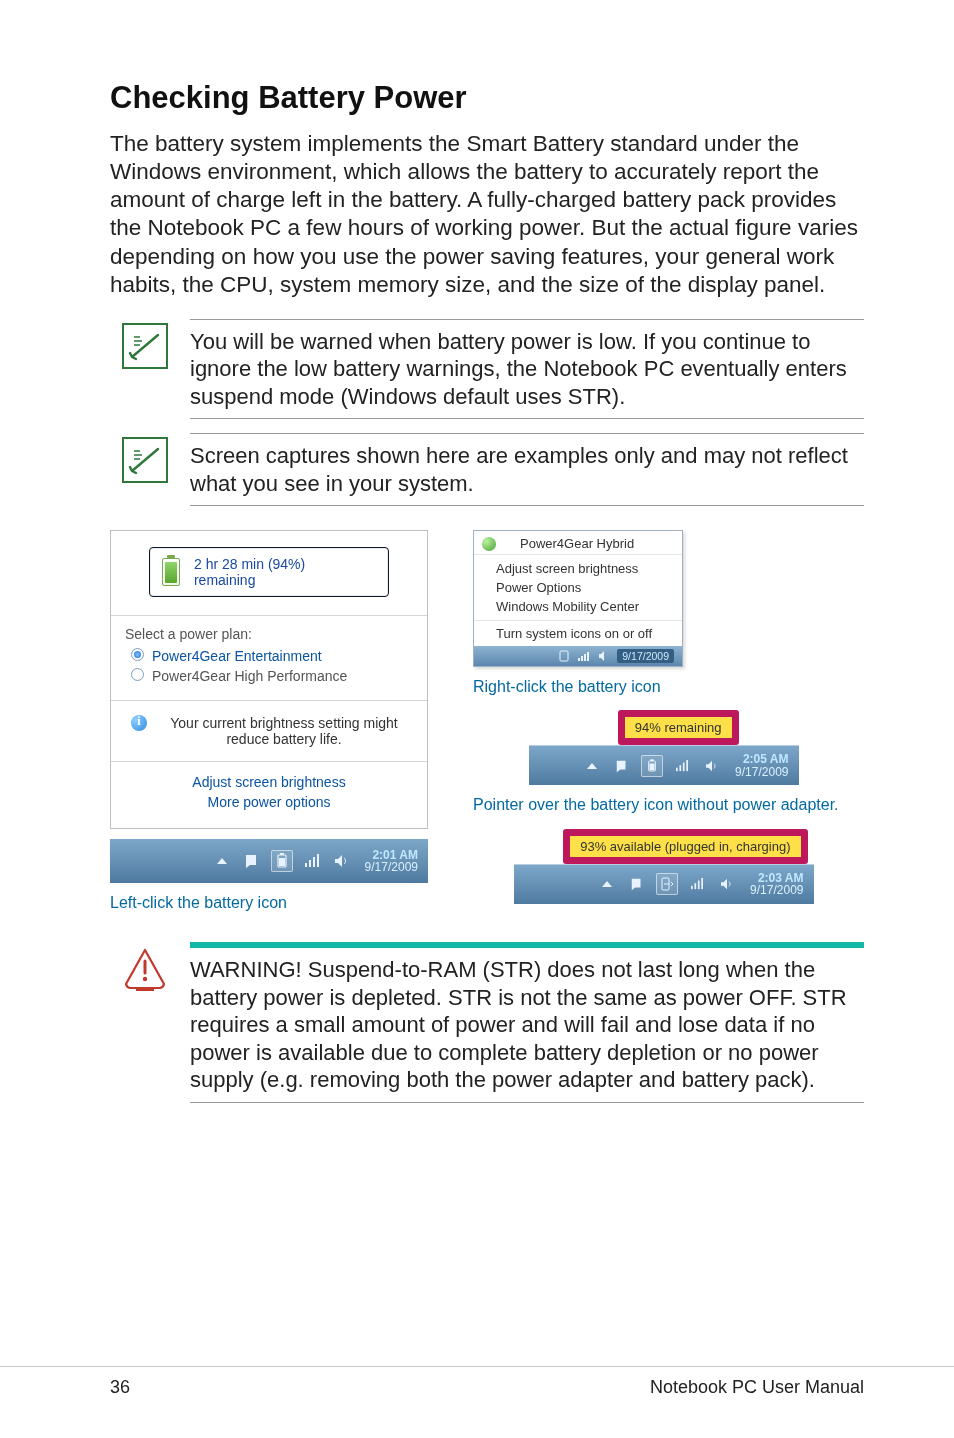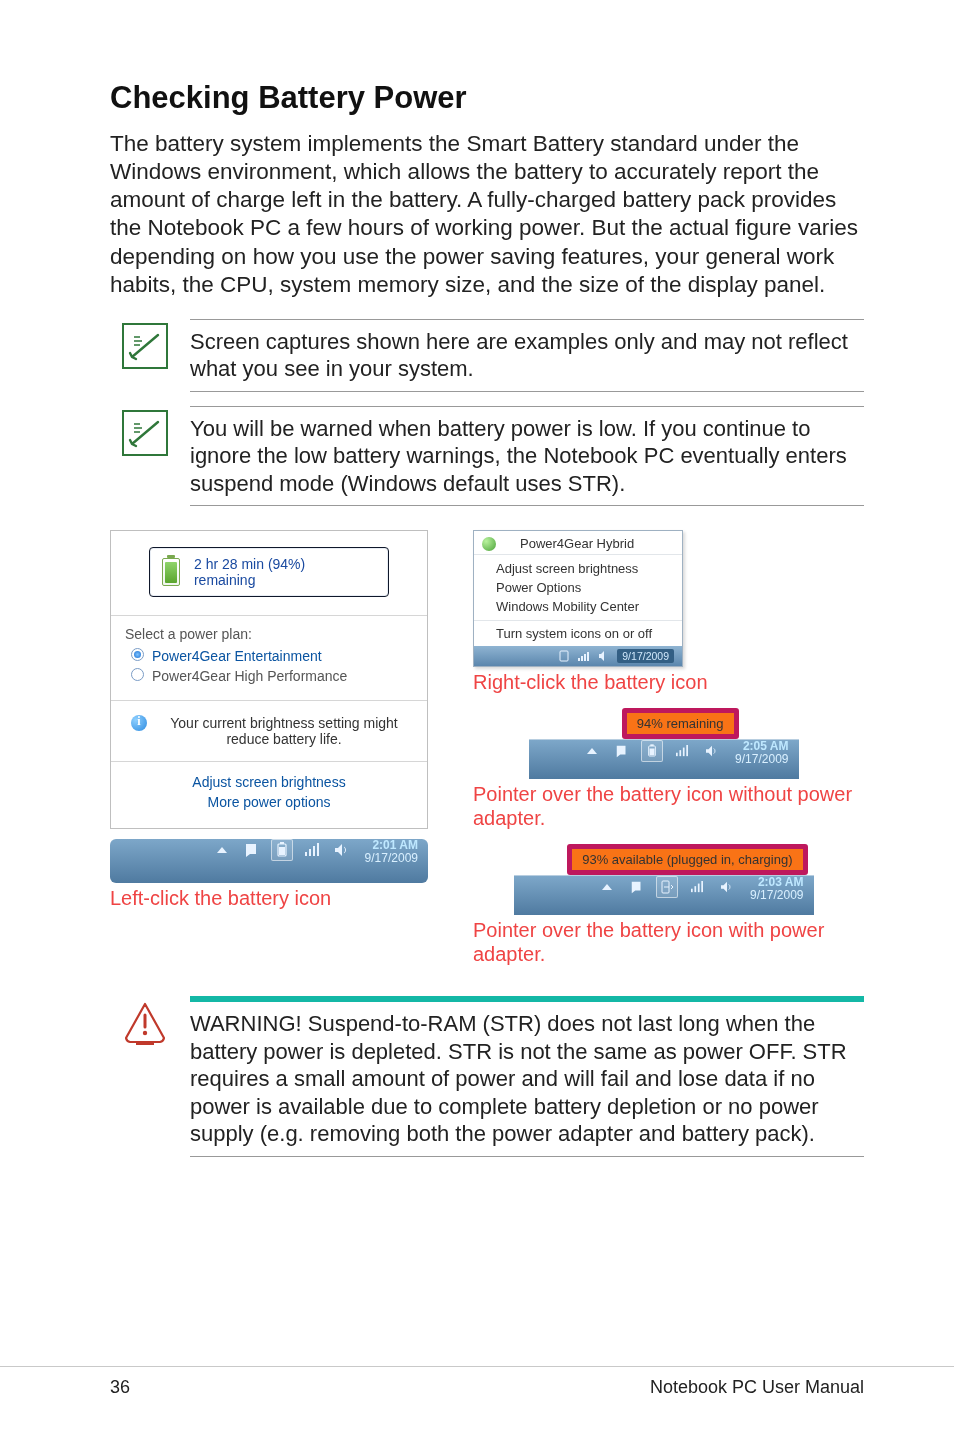--- a/index.html
+++ b/index.html
@@ -60,23 +60,23 @@
     border-bottom: 1px solid #999;
   }
   .figure-row {
     display: flex;
     gap: 18px;
     margin-top: 24px;
     align-items: flex-start;
   }
   .figure-col { flex: 1; }
   .figcaption {
-    font-size: 20px;
-    color: #ef4444;
-    margin-top: 3px;
+    font-size: 16px;
+    color: #0369a1;
+    margin-top: 10px;
     line-height: 1.2;
   }
 
   
   .battery-panel {
     border: 1px solid #bfbfbf;
     background: #fff;
     width: 318px;
     font-size: 14px;
     color: #333;
@@ -160,21 +160,21 @@
   .bp-links {
     text-align:center; padding: 8px 0 14px 0;
   }
   .bp-links .link {
     color:#0a54a1; font-size:14px;
     margin: 4px 0;
   }
   .taskbar {
     height: 44px;
     background: linear-gradient(#7da7c9, #4f7aa0);
-    display:flex; align-items:flex-start; justify-content:flex-end;
+    display:flex; align-items:center; justify-content:flex-end;
     padding: 0 10px 0 0;
     gap: 8px;
     color:#dfefff;
     font-size:12px;
   }
   .taskbar.small { height:40px; }
   .tray-icon {
     width:22px; height:22px;
     display:inline-flex; align-items:center; justify-content:center;
     color:#e8f3ff;
@@ -227,22 +227,22 @@
     background: linear-gradient(#8fb4d2,#5b86ad);
     display:flex; align-items:center; justify-content:flex-end;
     padding-right:8px;
     gap:6px;
   }
   .cm-strip .date-chip {
     background:#335f84; color:#cfe7fb; font-size:10.5px; padding:1px 5px; border-radius:2px;
   }
 
   .tooltip-box {
-    border:5px solid #be185d;
-    background:#f97316;
+    border:7px solid #be185d;
+    background:#fde047;
     border-radius:3px;
     padding: 3px 10px;
     font-size:13px;
     color:#333;
     display:inline-block;
   }
   .tooltip-wrap { text-align: center; margin-bottom: 0; }
   .mini-tray {
     width: 270px;
     margin: 0 auto;
@@ -277,31 +277,31 @@
 
   <p class="body">The battery system implements the Smart Battery standard under the Windows environment, which allows the battery to accurately report the amount of charge left in the battery. A fully-charged battery pack provides the Notebook PC a few hours of working power. But the actual figure varies depending on how you use the power saving features, your general work habits, the CPU, system memory size, and the size of the display panel.</p>
 
   <div class="note-block">
     <div class="icon-box">
       <svg width="34" height="34" viewBox="0 0 34 34">
         <path d="M4 28 L30 6 M4 28 L8 30 M4 28 L2 24" stroke="#2f773a" stroke-width="2.4" fill="none" stroke-linecap="round"></path>
         <path d="M6 8 L12 8 M6 12 L14 12 M6 16 L12 16" stroke="#2f773a" stroke-width="1.6"></path>
       </svg>
     </div>
-    <div class="note-text">Screen captures shown here are examples only and may not reflect what you see in your system.</div>
+    <div class="note-text">You will be warned when battery power is low. If you continue to ignore the low battery warnings, the Notebook PC eventually enters suspend mode (Windows default uses STR).</div>
   </div>
 
   <div class="note-block">
     <div class="icon-box">
       <svg width="34" height="34" viewBox="0 0 34 34">
         <path d="M4 28 L30 6 M4 28 L8 30 M4 28 L2 24" stroke="#2f773a" stroke-width="2.4" fill="none" stroke-linecap="round"></path>
         <path d="M6 8 L12 8 M6 12 L14 12 M6 16 L12 16" stroke="#2f773a" stroke-width="1.6"></path>
       </svg>
     </div>
-    <div class="note-text">You will be warned when battery power is low. If you continue to ignore the low battery warnings, the Notebook PC eventually enters suspend mode (Windows default uses STR).</div>
+    <div class="note-text">Screen captures shown here are examples only and may not reflect what you see in your system.</div>
   </div>
 
   <div class="figure-row">
 
     <div class="figure-col" style="flex:0 0 335px;">
       <div class="battery-panel">
         <div class="bp-top">
           <div class="bp-balloon">
             <span class="batt-ico"></span>
             <span class="rem-text">2 hr 28 min (94%) remaining</span>
@@ -326,21 +326,21 @@
             <span>Your current brightness setting might reduce battery life.</span>
           </div>
         </div>
         <div class="bp-sep"></div>
         <div class="bp-links">
           <div class="link">Adjust screen brightness</div>
           <div class="link">More power options</div>
         </div>
       </div>
 
-      <div class="taskbar" style="width:318px; margin-top:10px;border-radius:6px;">
+      <div class="taskbar" style="width:318px; margin-top:10px;">
         <span class="tray-icon">
             <span class="chevron-up"></span>
           </span>
         <span class="tray-icon">
           <svg width="16" height="16" viewBox="0 0 16 16">
               <path d="M2 2h10v10H6l-4 3z" fill="#e8f3ff"></path>
             </svg>
         </span>
         <span class="tray-icon boxed">
           <svg width="12" height="16" viewBox="0 0 12 16">
@@ -488,21 +488,20 @@
                 <path d="M1 5h3l4-4v12l-4-4H1z" fill="#e8f3ff"></path>
                 <path d="M10 4c2 1 2 5 0 6" stroke="#e8f3ff" fill="none"></path>
               </svg>
             </span>
           <span class="tray-clock">
             <div class="time">2:03 AM</div>
             <div>9/17/2009</div>
           </span>
         </div>
       </div>
-      <div class="figcaption" style="margin-left:10px;">Pointer over the battery icon with power adapter.</div>
 
     </div>
   </div>
 
   <div class="note-block warn" style="margin-top:30px;">
     <div class="icon-box" style="border:none;">
       <svg width="46" height="46" viewBox="0 0 46 46">
         <path d="M23 4 L42 38 A5 5 0 0 1 38 42 L8 42 A5 5 0 0 1 4 38 Z" fill="none" stroke="#c0392b" stroke-width="2.2" stroke-linejoin="round"></path>
         <path d="M23 15 v12" stroke="#c0392b" stroke-width="3" stroke-linecap="round"></path>
         <circle cx="23" cy="33" r="2.2" fill="#c0392b"></circle>

